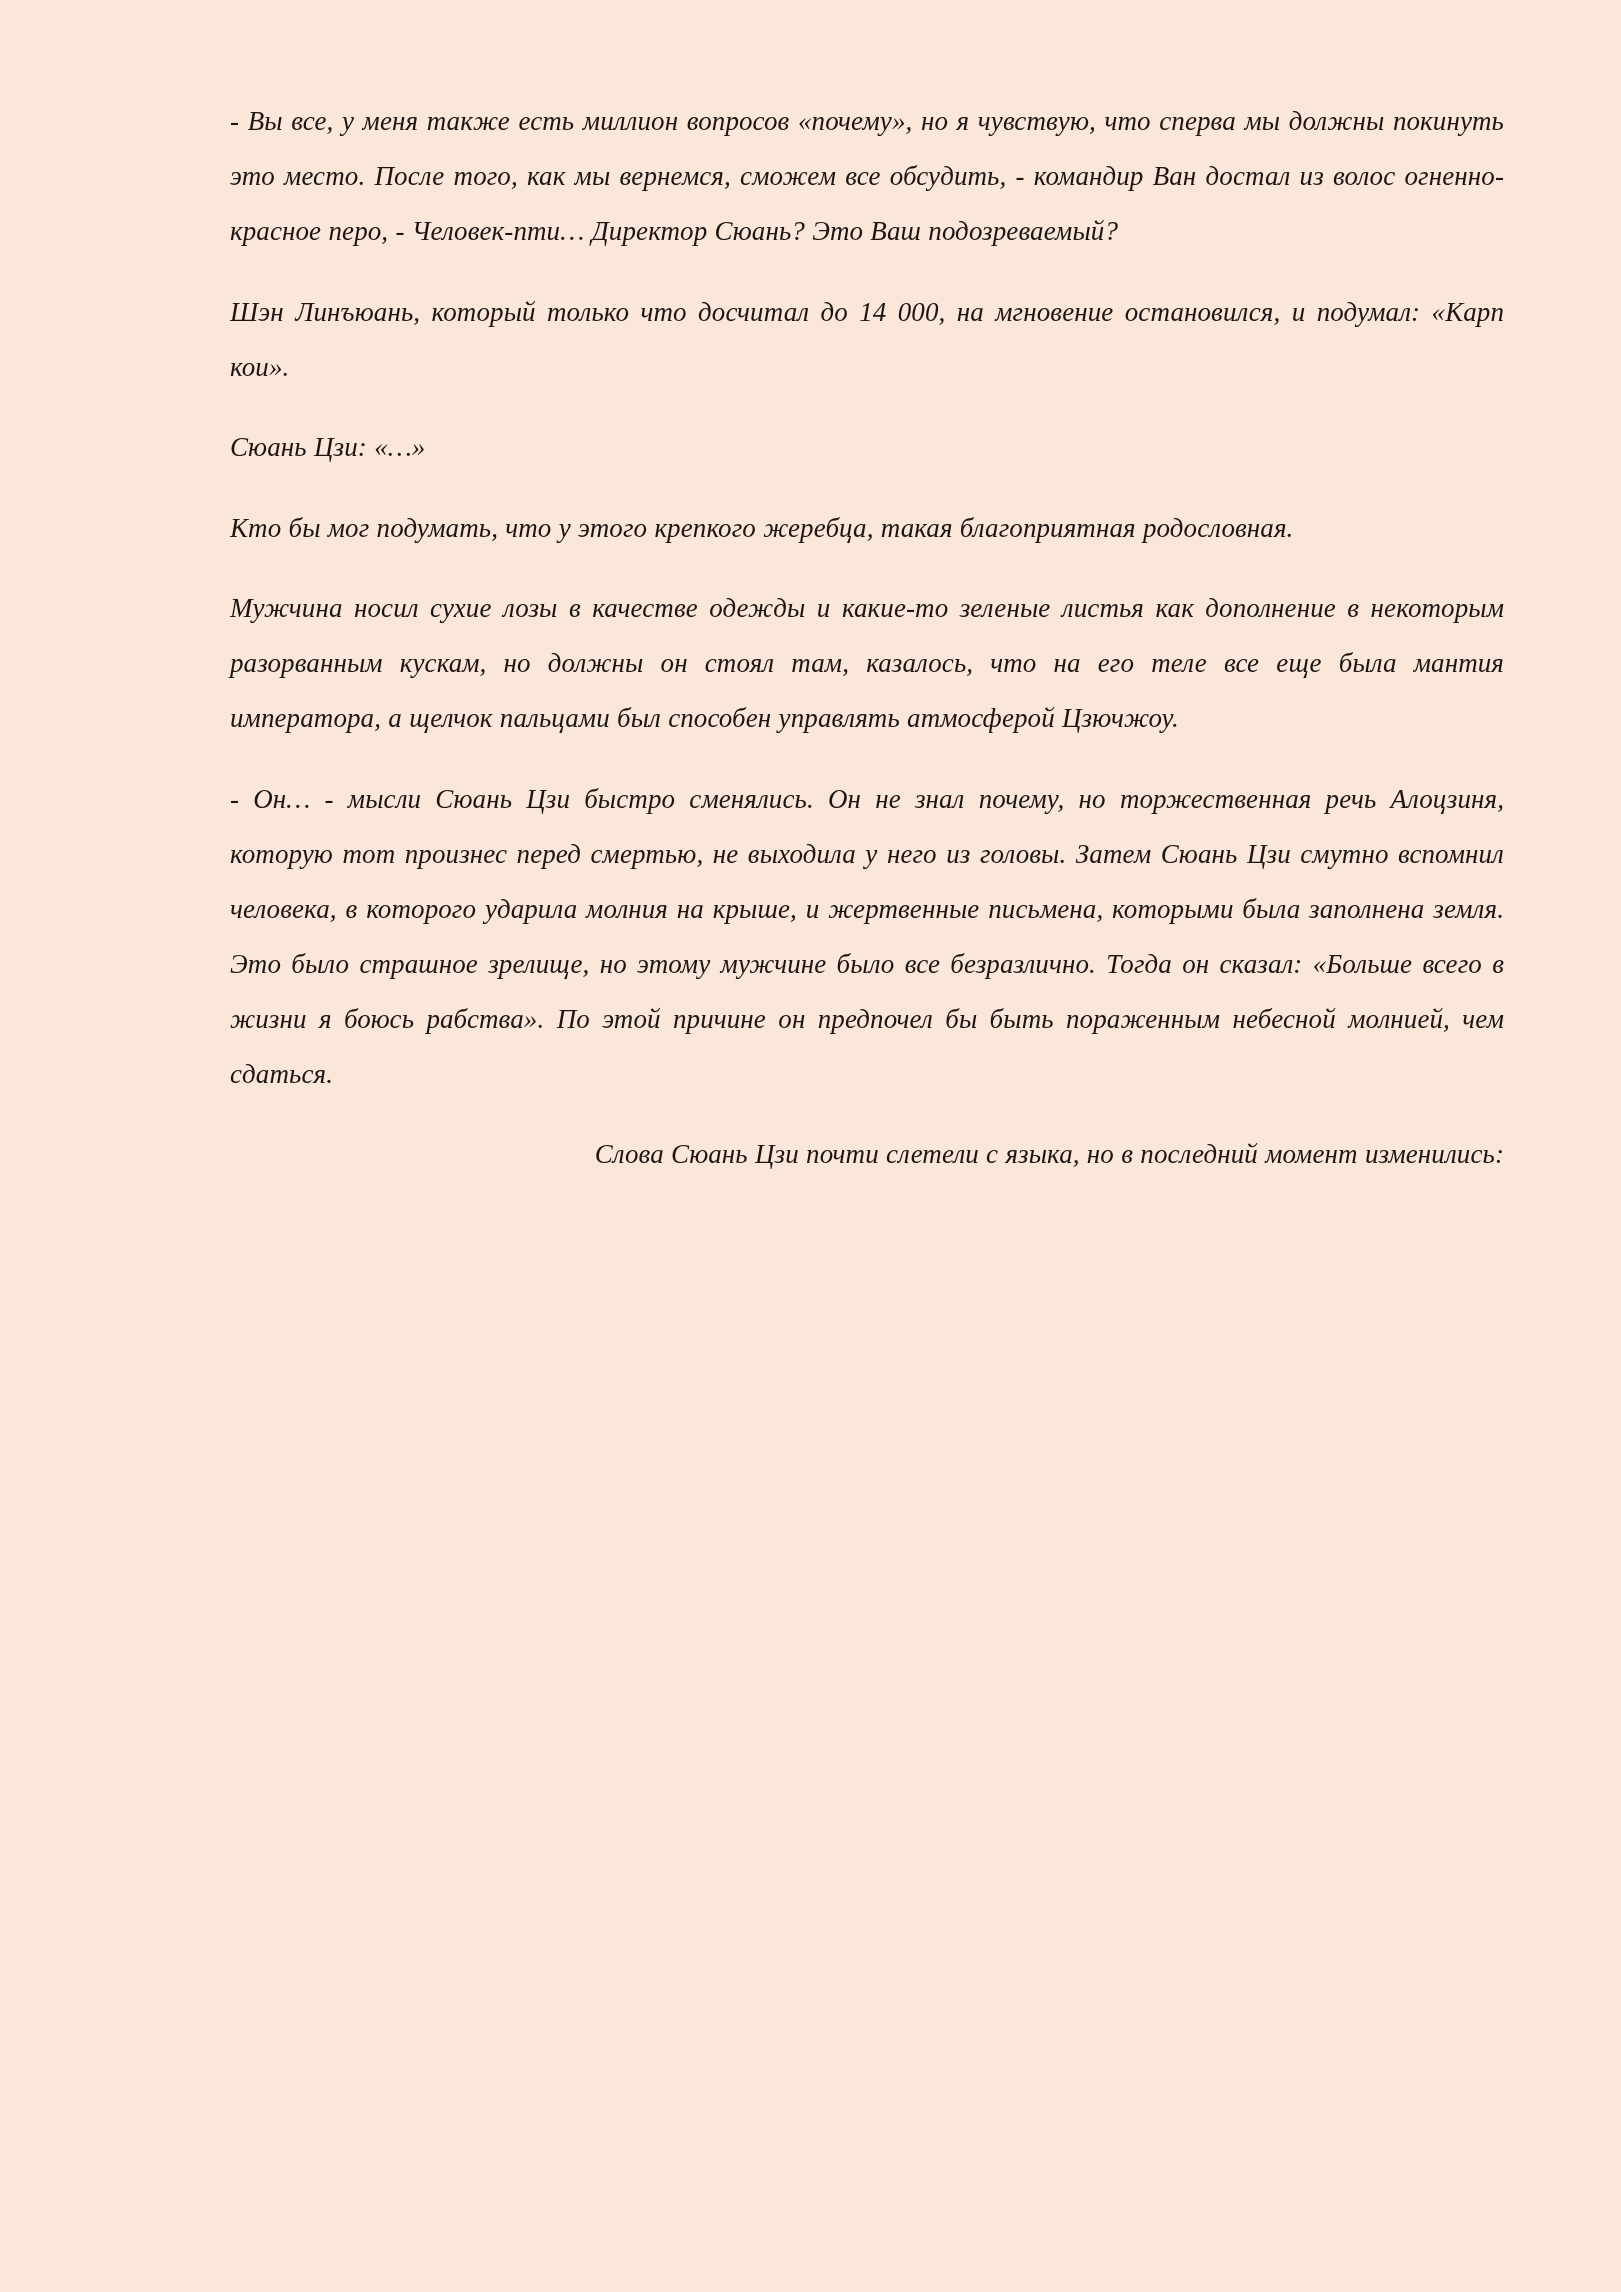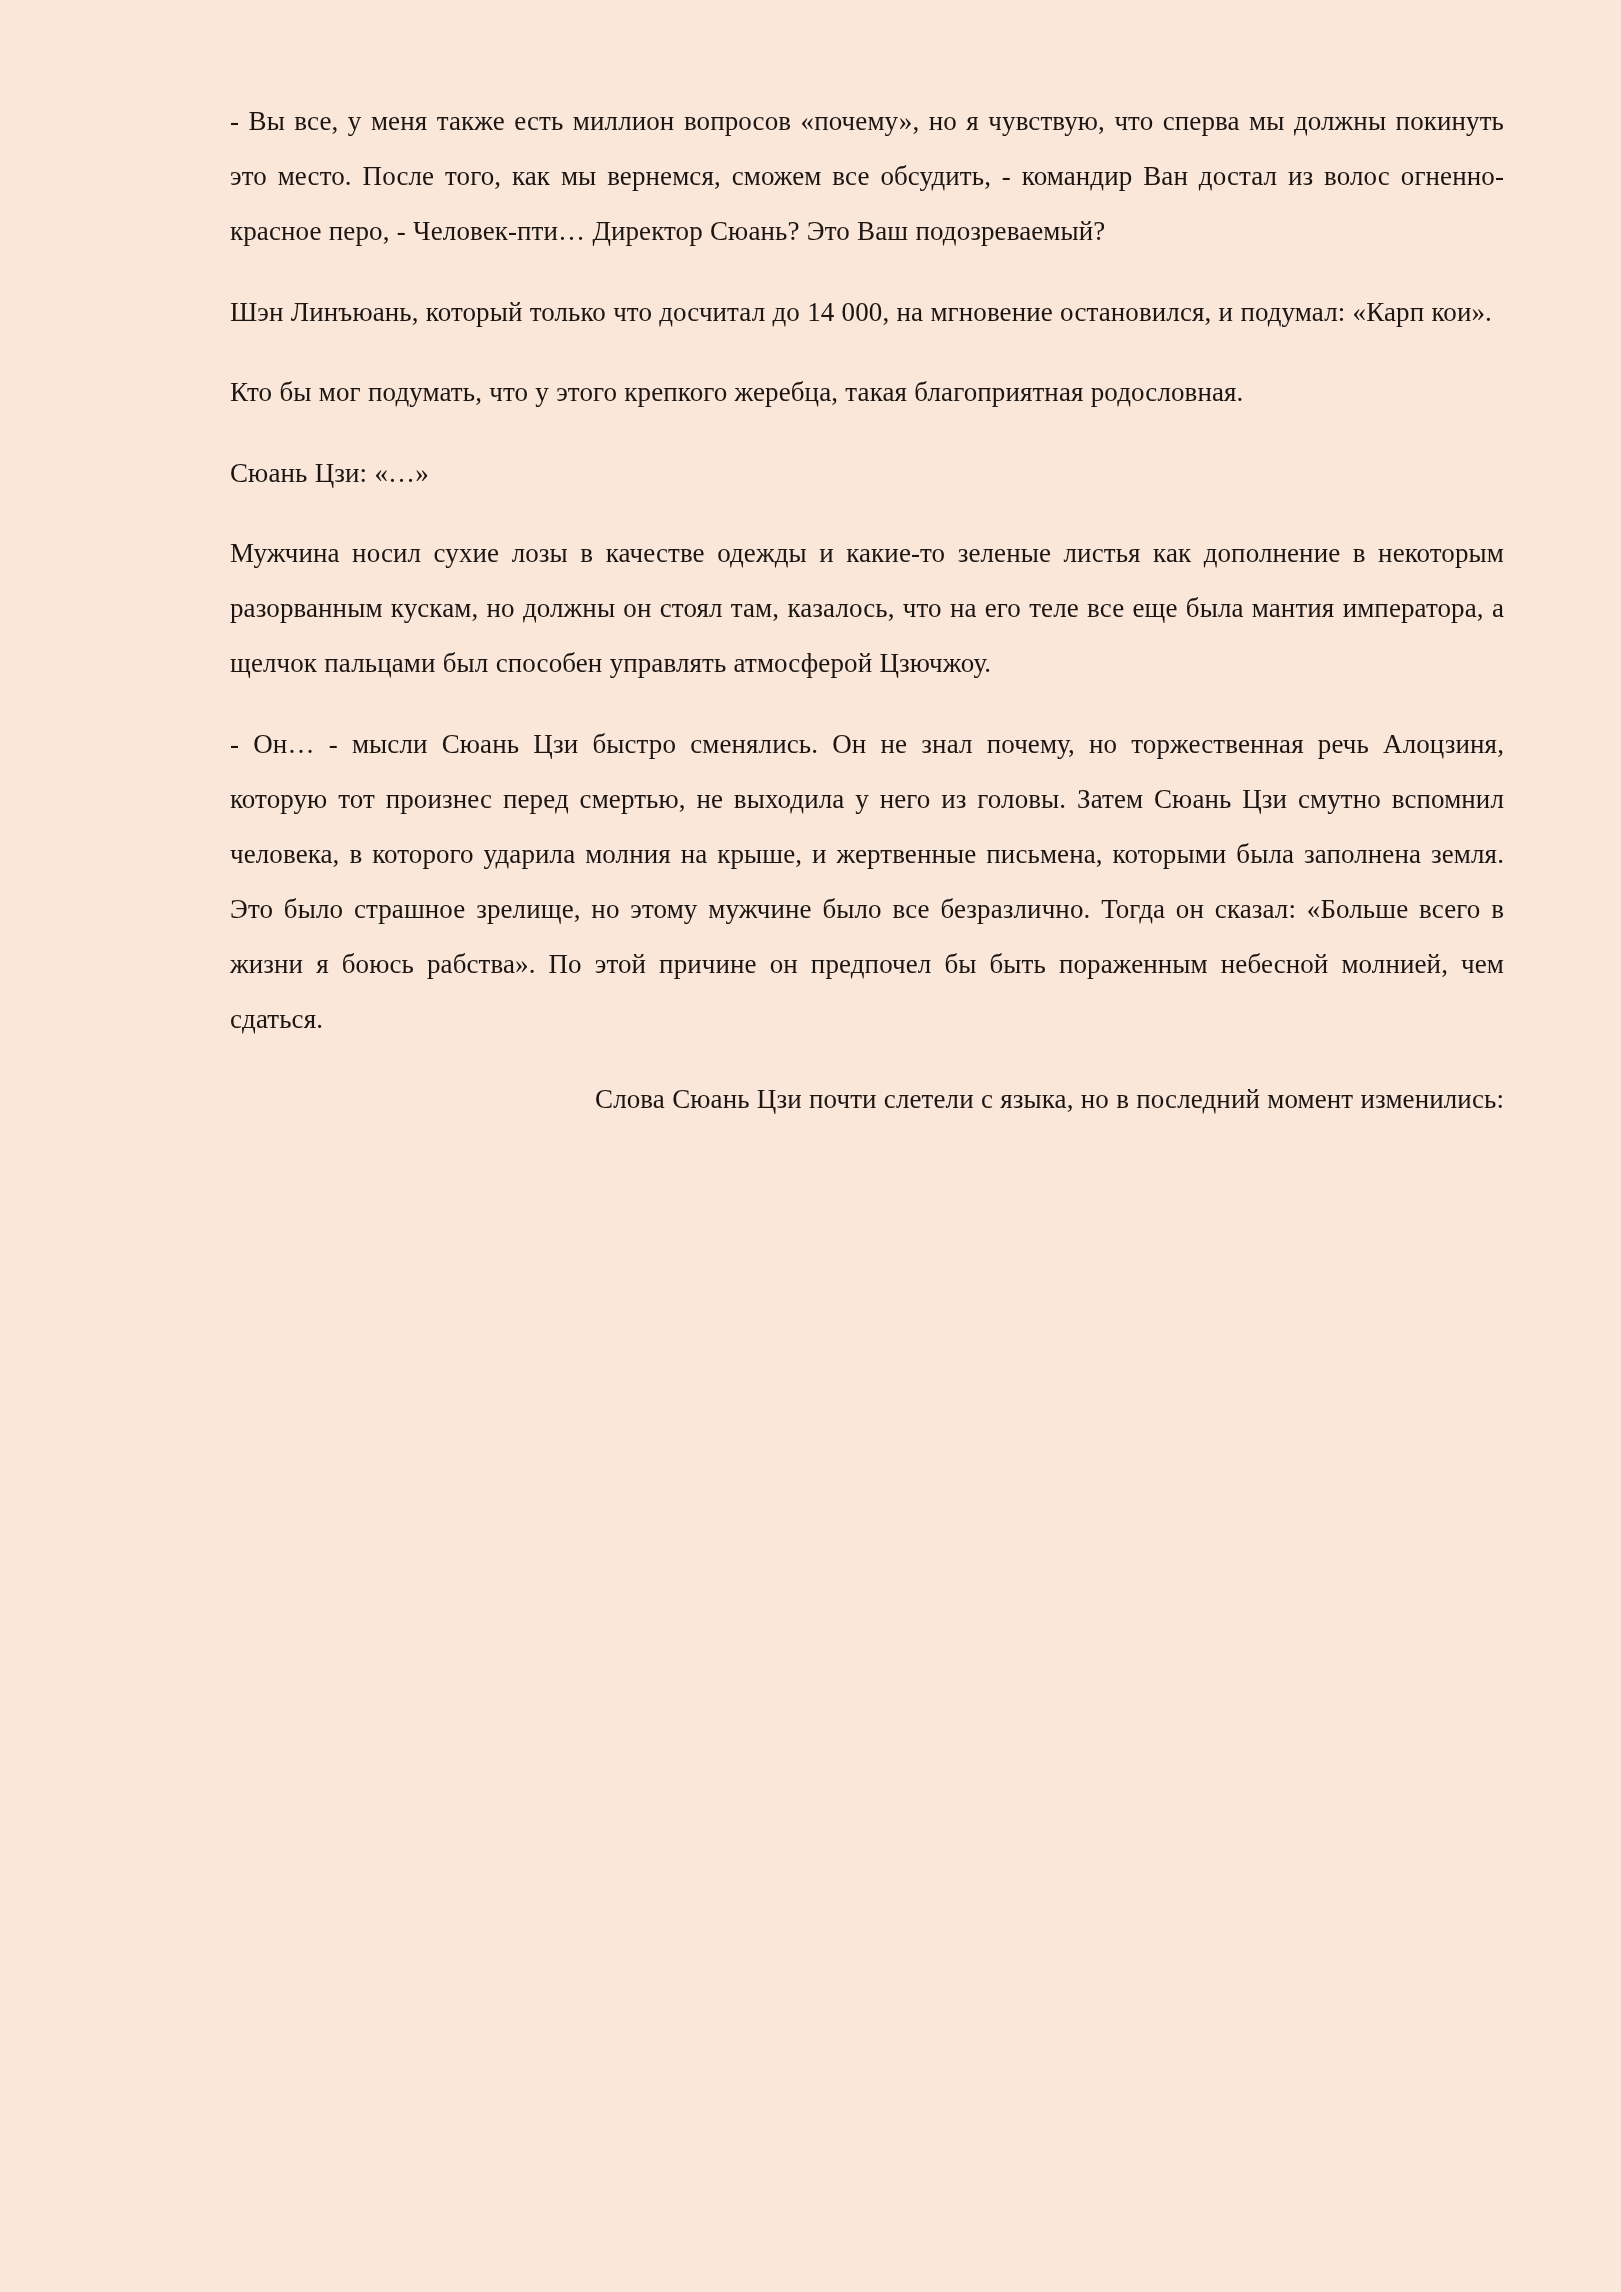--- a/index.html
+++ b/index.html
@@ -14,20 +14,21 @@
     font-family: "Liberation Serif", "DejaVu Serif", serif;
     color: #1c1512;
     overflow: hidden;
   }
   .page {
     position: relative;
     width: 1621px;
     height: 2293px;
     background: #fae7da;
     box-sizing: border-box;
+    font-style: italic;
   }
   .text-column {
     position: absolute;
     left: 230px;
     top: 94px;
     width: 1274px;
   }
   p.para {
     margin: 0 0 25.5px 0;
     font-size: 27px;
@@ -54,23 +55,23 @@
 <body>
 
 <div class="page">
   <div class="text-column">
 
     <p class="para">- Вы все, у меня также есть миллион вопросов «почему», но я чувствую, что сперва мы должны покинуть это место. После того, как мы вернемся, сможем все обсудить, - командир Ван достал из волос огненно-красное перо, - Человек-пти… Директор Сюань? Это Ваш подозреваемый?</p>
 
 
     <p class="para">Шэн Линъюань, который только что досчитал до 14 000, на мгновение остановился, и подумал: «Карп кои».</p>
 
+    <p class="para last-line-left">Сюань Цзи: «…»</p>
+
     <p class="para">Кто бы мог подумать, что у этого крепкого жеребца, такая благоприятная родословная.</p>
-
-    <p class="para last-line-left">Сюань Цзи: «…»</p>
 
 
 
     <p class="para">Мужчина носил сухие лозы в качестве одежды и какие-то зеленые листья как дополнение в некоторым разорванным кускам, но должны он стоял там, казалось, что на его теле все еще была мантия императора, а щелчок пальцами был способен управлять атмосферой Цзючжоу.</p>
 
     <p class="para">- Он… - мысли Сюань Цзи быстро сменялись. Он не знал почему, но торжественная речь Алоцзиня, которую тот произнес перед смертью, не выходила у него из головы. Затем Сюань Цзи смутно вспомнил человека, в которого ударила молния на крыше, и жертвенные письмена, которыми была заполнена земля. Это было страшное зрелище, но этому мужчине было все безразлично. Тогда он сказал: «Больше всего в жизни я боюсь рабства». По этой причине он предпочел бы быть пораженным небесной молнией, чем сдаться.</p>
 
     <p class="para last-line-left indented"> Слова Сюань Цзи почти слетели с языка, но в последний момент изменились:</p>
 
   </div>

